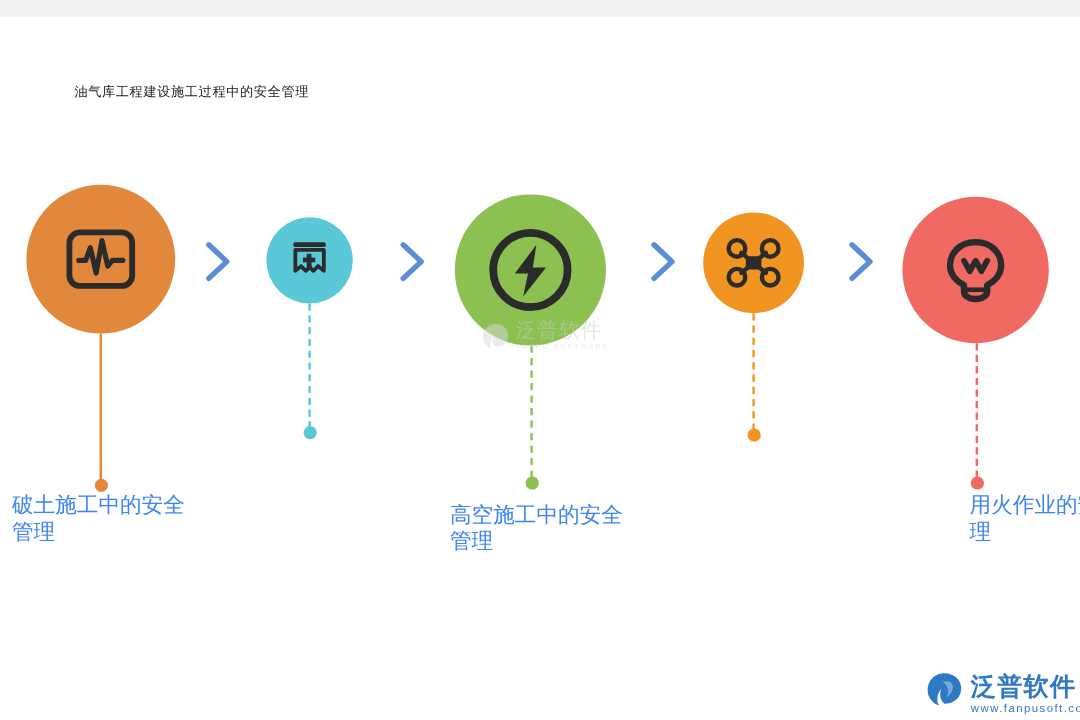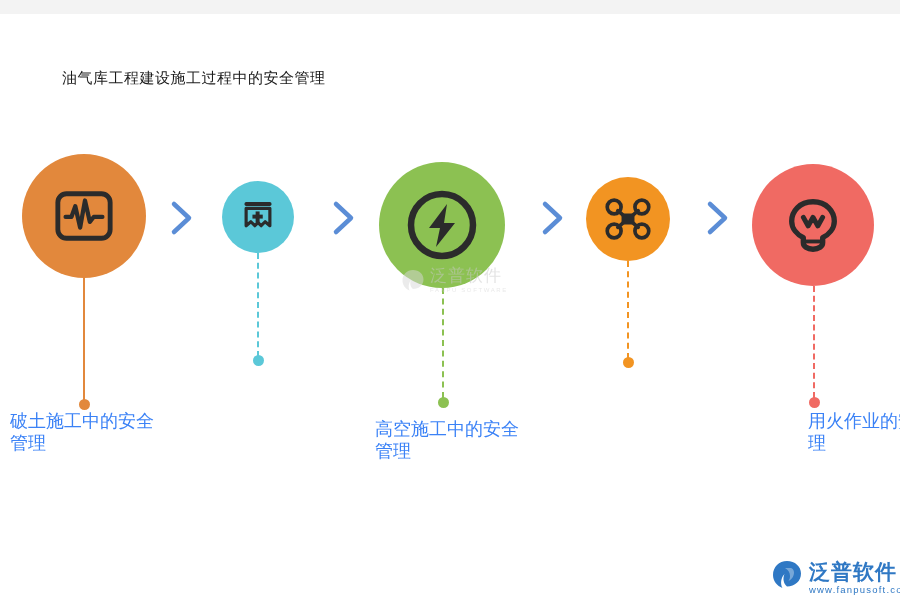--- a/index.html
+++ b/index.html
@@ -28,21 +28,21 @@
     left: 0;
     top: 14px;
     width: 900px;
     height: 586px;
     background: #ffffff;
   }
   .title {
     position: absolute;
     left: 62px;
     top: 55px;
-    font-size: 15px;
+    font-size: 11px;
     color: #1a1a1a;
     letter-spacing: 0.5px;
     white-space: nowrap;
   }
 
   
   .node {
     position: absolute;
     border-radius: 50%;
     display: flex;

